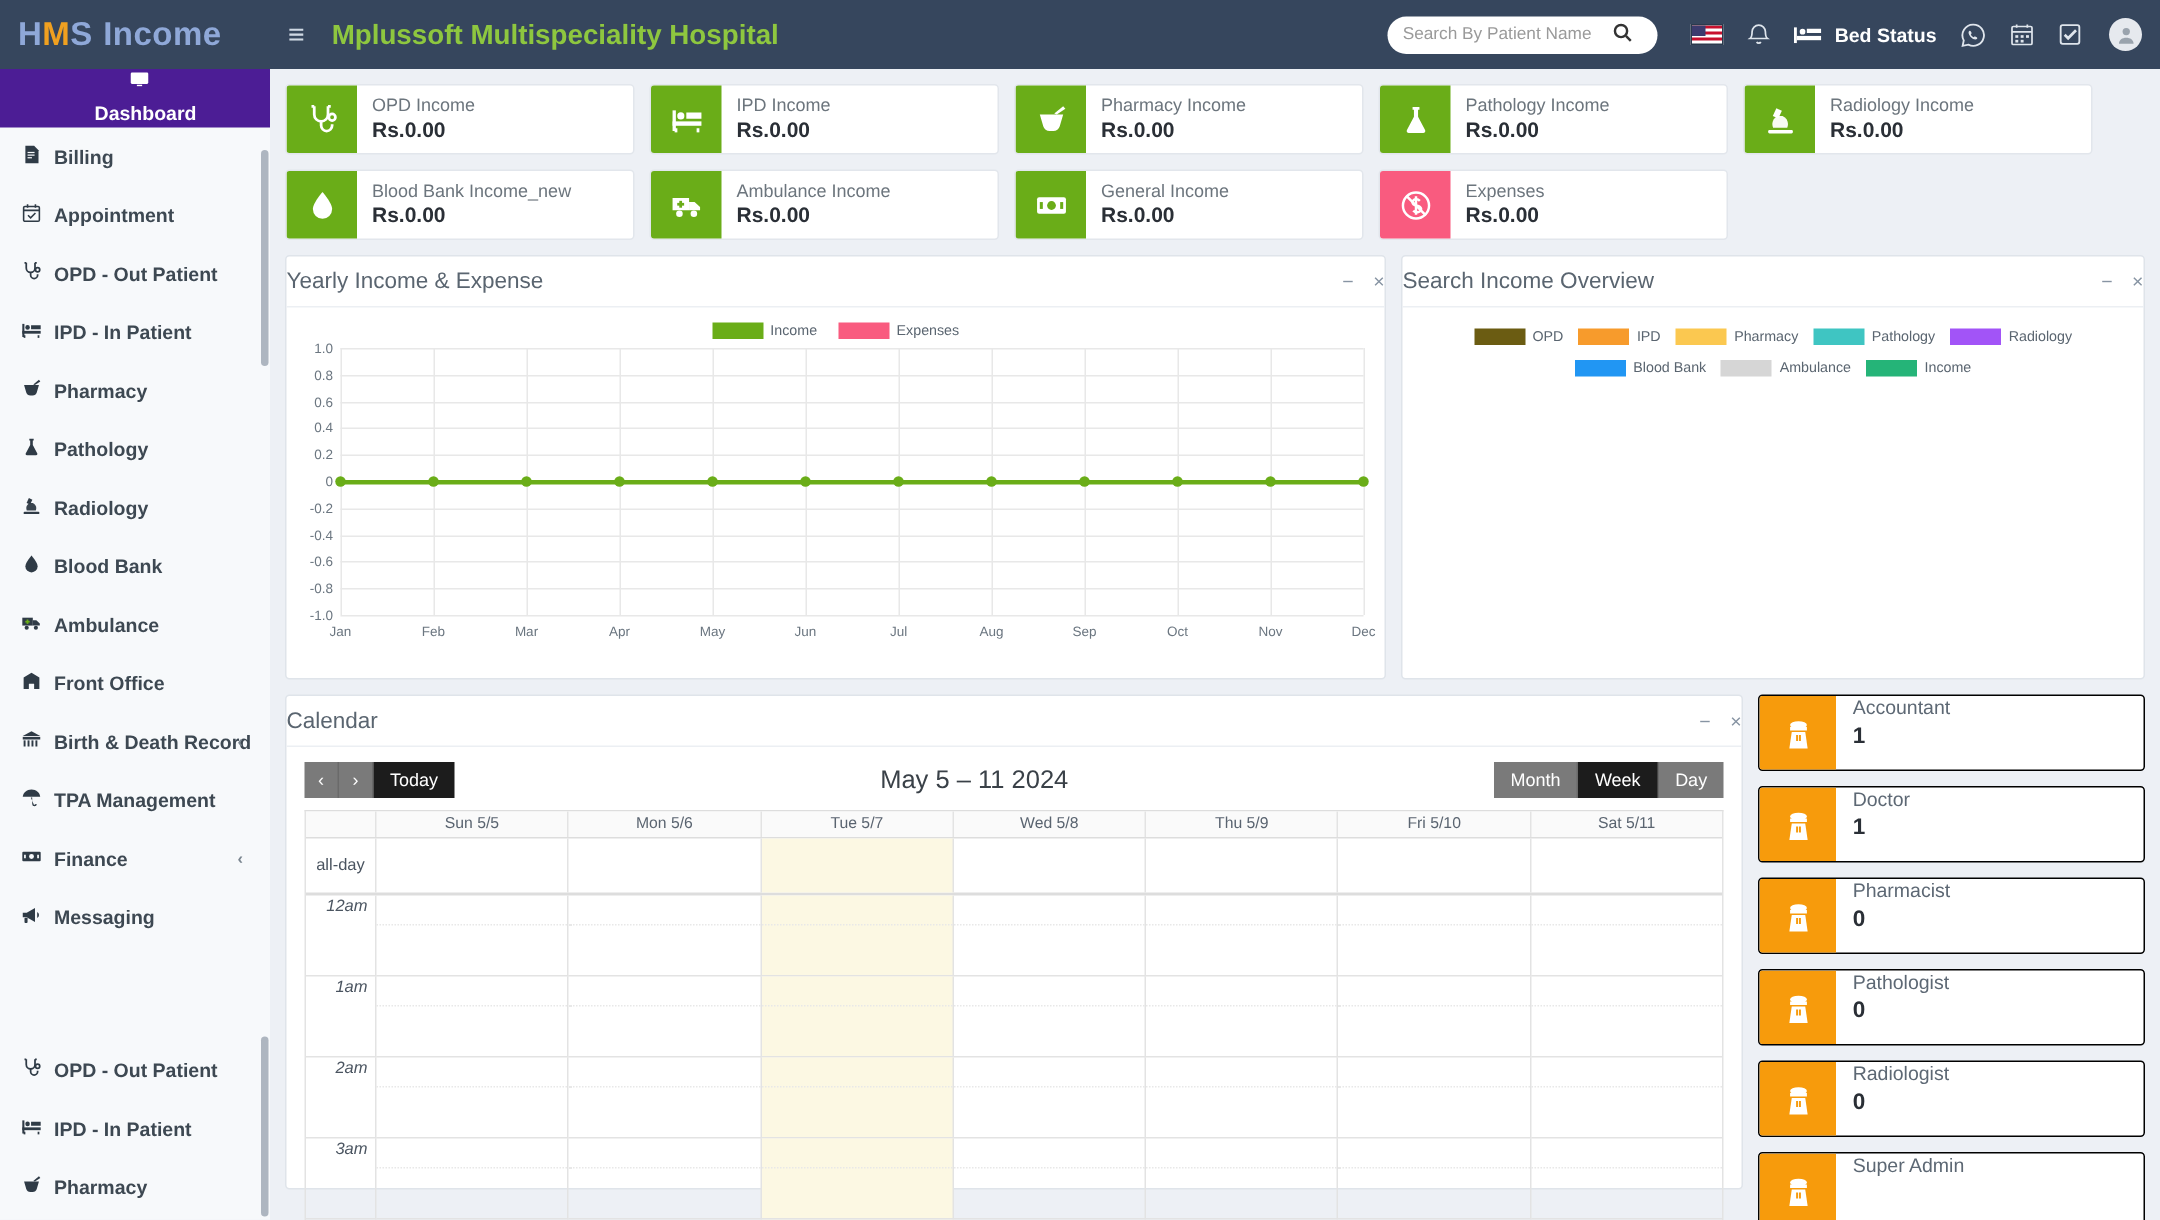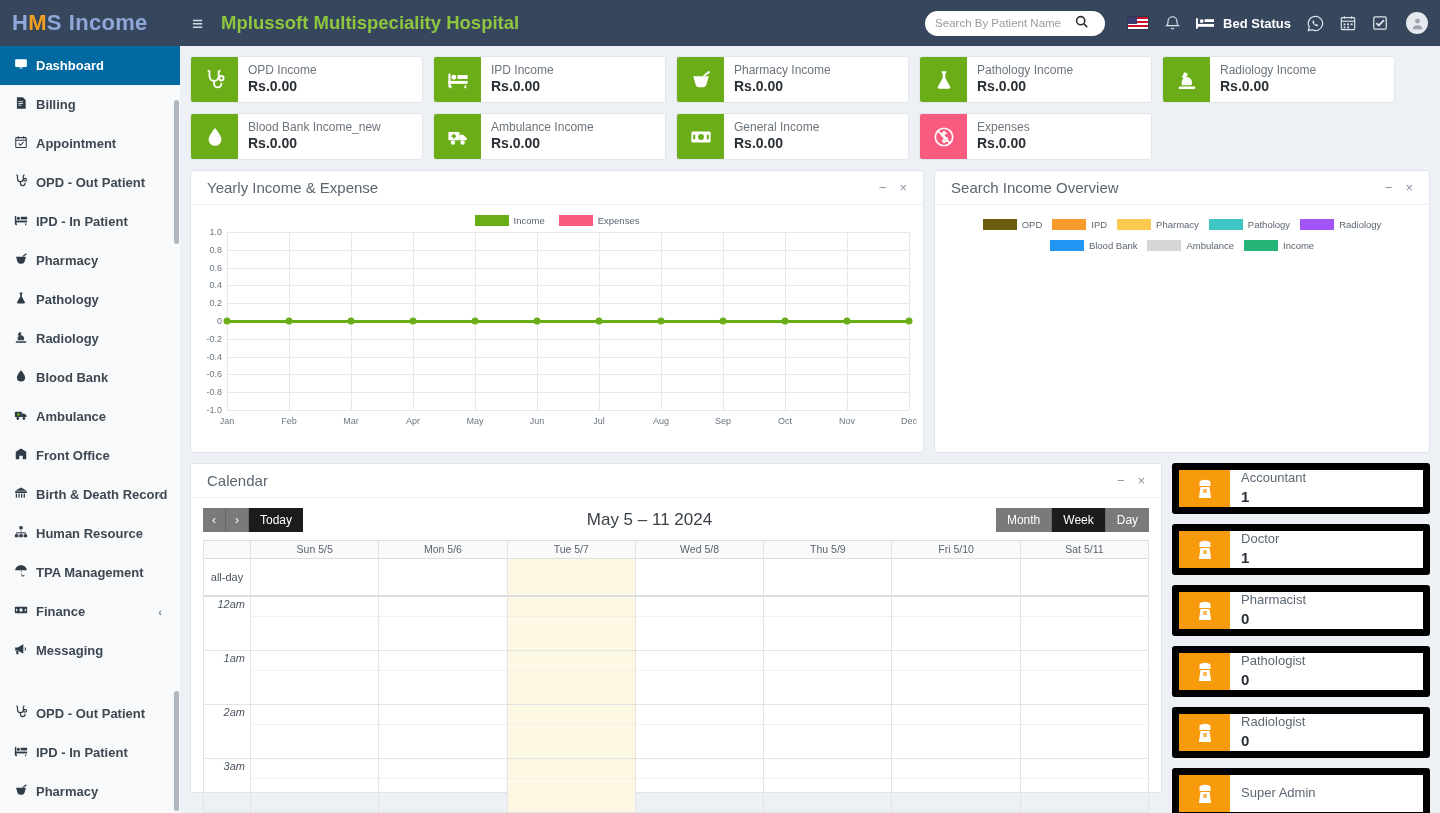--- a/index.html
+++ b/index.html
@@ -53,21 +53,21 @@
   
   #sidebar {
     position: absolute; top: 46px; left: 0; width: 180px; height: 767px;
     background: #f7f9fb; overflow: hidden; z-index: 30;
   }
   .side-item {
     height: 39px; display: flex; align-items: center; padding-left: 14px;
     font-size: 13px; color: #3d4852; font-weight: bold; cursor: pointer;
     position: relative;
   }
-  .side-item.active { background: #0369a1; color: #fff; }
+  .side-item.active { background: #4c1d95; color: #fff; flex-direction: column; }
   .side-ico { width: 22px; font-size: 13px; display: inline-block; flex: 0 0 22px; }
   .side-label { white-space: nowrap; }
   .side-caret { position: absolute; right: 18px; font-size: 11px; color: #7a858f; }
   #side-overlay { position: absolute; top: 648px; left: 0; width: 180px; }
   #side-scroll {
     position: absolute; right: 1px; top: 54px; width: 5px; height: 144px;
     background: #aeb6c0; border-radius: 3px;
   }
   #side-scroll2 {
     position: absolute; right: 1px; top: 645px; width: 5px; height: 120px;
@@ -91,21 +91,21 @@
   .inc-txt { padding-left: 10px; line-height: 1.25; }
   .inc-title { font-size: 12px; color: #6c757d; }
   .inc-val { font-size: 14px; color: #2a2f36; font-weight: bold; }
 
   
   .panel {
     background: #fff; border: 1px solid #dfe4ea; border-radius: 3px; position: relative;
   }
   .panel-head {
     height: 34px; border-bottom: 1px solid #eceff3; display: flex;
-    align-items: center; padding: 0 16px;
+    align-items: center; padding: 0 0;
   }
   .panel-title { font-size: 15px; color: #5a6570; }
   .panel-ctrls { margin-left: auto; display: flex; gap: 13px; align-items: center; }
   .pc { color: #8794a3; font-size: 13px; cursor: pointer; line-height: 1; }
 
   #row2 { display: flex; gap: 10px; margin-top: 10px; }
   #chart-panel { width: 740px; height: 283px; }
   #monthly-panel { width: 500px; height: 283px; }
 
   
@@ -161,22 +161,22 @@
   .slot-cell { flex: 1; border-right: 1px solid #e3e3e3; position: relative; border-bottom: 1px solid #e3e3e3; }
   .slot-cell:last-child { border-right: none; }
   .slot-cell::after {
     content: ""; position: absolute; left: 0; right: 0; top: 19px;
     border-top: 1px dotted #e8e8e8;
   }
 
   
   #staff-col { width: 260px; display: flex; flex-direction: column; gap: 10px; }
   .staff-card {
-    height: 51px; background: #fff; border: 7px solid #000000; border-radius: 3px;
-    display: flex; align-items: center; overflow: hidden; cursor: pointer;
+    height: 51px; background: #fff; border: 1px solid #000000; border-radius: 3px;
+    display: flex; align-items: flex-start; overflow: hidden; cursor: pointer;
   }
   .staff-ico {
     width: 51px; height: 51px; flex: 0 0 51px; background: #f79b0c;
     display: flex; align-items: center; justify-content: center;
     color: #fff; font-size: 22px;
   }
   .staff-txt { padding-left: 11px; line-height: 1.3; }
   .staff-title { font-size: 13px; color: #5d6874; }
   .staff-val { font-size: 15px; color: #2a2f36; font-weight: bold; }
 </style>
@@ -364,31 +364,20 @@
         <span class="side-ico"><svg width="14" height="14" viewBox="0 0 24 24" fill="#2f3b46">
             <rect x="2" y="9" width="20" height="3"></rect>
             <rect x="3" y="13" width="2.2" height="7"></rect>
             <rect x="7.5" y="13" width="2.2" height="7"></rect>
             <rect x="12" y="13" width="2.2" height="7"></rect>
             <rect x="16.5" y="13" width="2.2" height="7"></rect>
             <path d="M12 2.5L22 8H2z"></path>
           </svg></span>
         <span class="side-label">Birth &amp; Death Record</span>
         <span class="side-caret">‹</span>
-      </div>
-      <div class="side-item">
-        <span class="side-ico"><svg width="14" height="14" viewBox="0 0 24 24" fill="#2f3b46">
-            <rect x="9" y="2" width="6" height="5" rx="1"></rect>
-            <rect x="1.5" y="16" width="6" height="5" rx="1"></rect>
-            <rect x="9" y="16" width="6" height="5" rx="1"></rect>
-            <rect x="16.5" y="16" width="6" height="5" rx="1"></rect>
-            <path d="M11.4 7h1.2v4h-1.2zM4.5 12.4h15V14h-15z"></path>
-            <path d="M4 13h1.2v3.2H4zM11.4 13h1.2v3.2h-1.2zM18.8 13H20v3.2h-1.2z"></path>
-          </svg></span>
-        <span class="side-label">Human Resource</span>
       </div>
       <div class="side-item">
         <span class="side-ico"><svg width="14" height="14" viewBox="0 0 24 24" fill="#2f3b46">
             <path d="M12 2.2C6.6 2.2 2.2 6 2 10.7h19.9C21.8 6 17.4 2.2 12 2.2z"></path>
             <path d="M11.2 11.5h1.6v7.3a2.6 2.6 0 0 0 5.2 0h-1.6a1 1 0 0 1-2 0z"></path>
           </svg></span>
         <span class="side-label">TPA Management</span>
       </div>
       <div class="side-item">
         <span class="side-ico"><svg width="14" height="14" viewBox="0 0 24 24" fill="#2f3b46">

